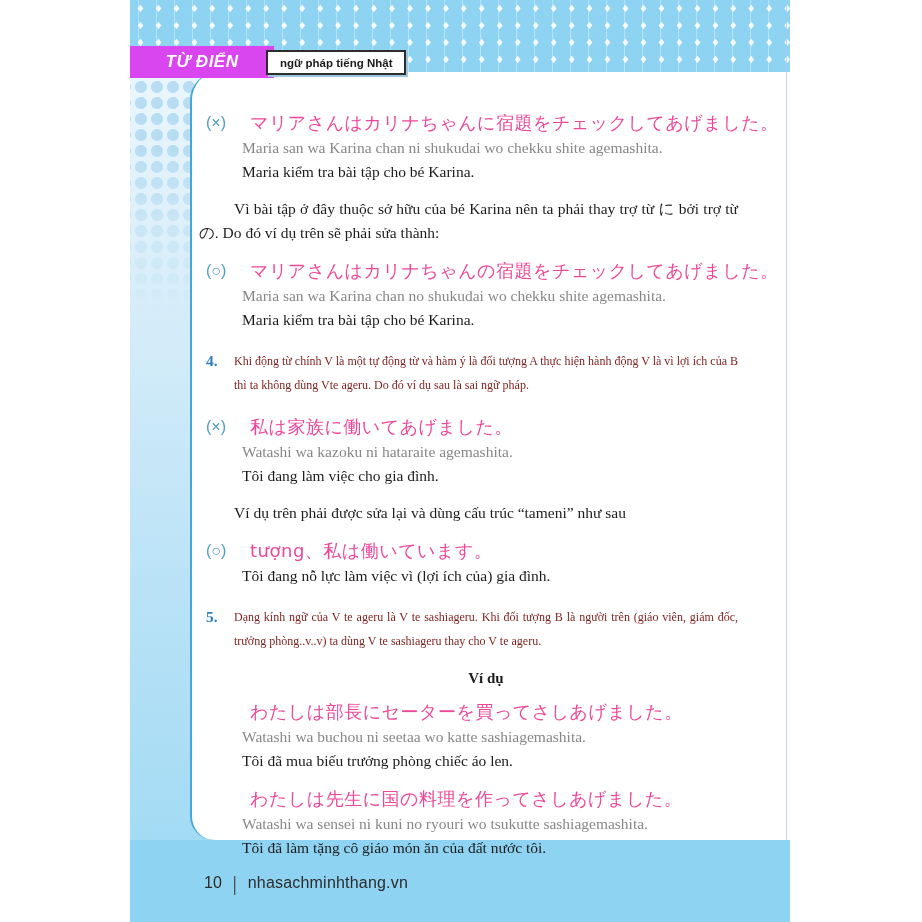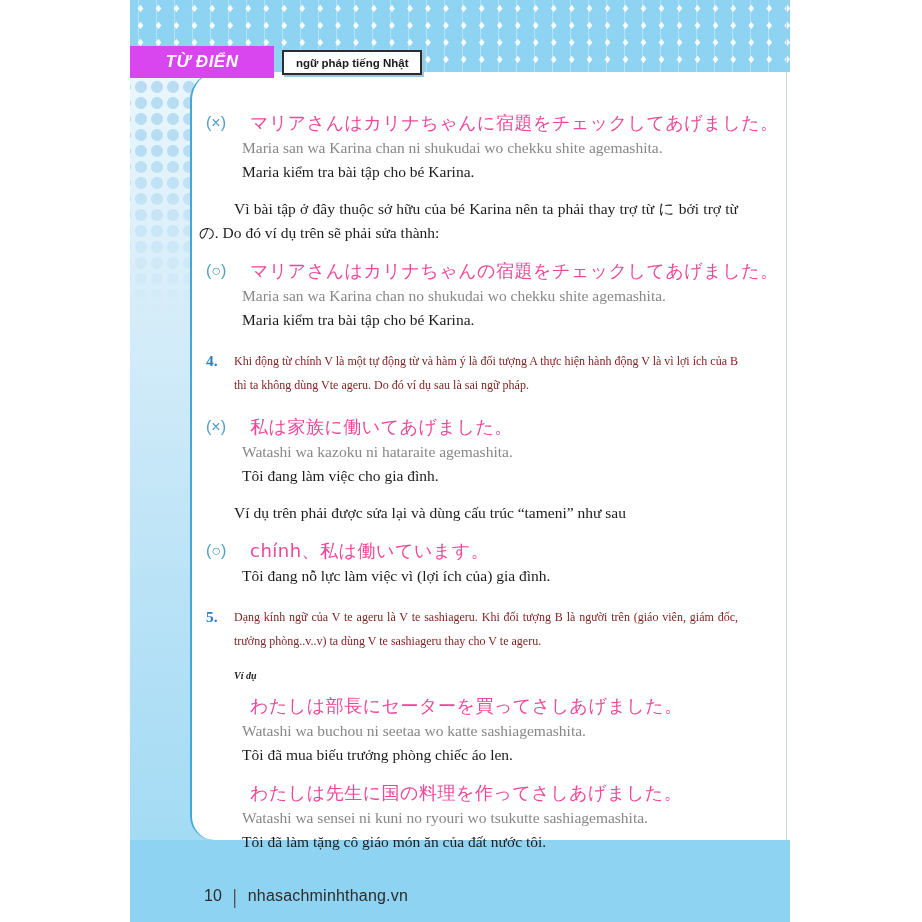--- a/index.html
+++ b/index.html
@@ -37,34 +37,34 @@
     mask-image:linear-gradient(180deg,#000 30%,transparent 95%);
   }
 
   
   .footer-band{
     position:absolute;left:0;top:840px;width:660px;height:82px;
     background:#8ed3f1;z-index:2;
   }
   .footer-line{
     position:absolute;left:74px;top:34px;display:flex;align-items:center;gap:11px;
-    font-family:"Liberation Sans",sans-serif;color:#2c2c2c;margin-top:13px;
+    font-family:"Liberation Sans",sans-serif;color:#2c2c2c;
   }
   .page-num{font-size:16px;}
   .footer-sep{font-size:15px;color:#4a4a4a;font-weight:300;transform:scaleY(1.3);}
   .site{font-size:16px;letter-spacing:.2px;text-align:right;}
 
   
   .badge{
     position:absolute;left:0;top:46px;width:144px;height:32px;background:#d946ef;
     color:#fff;font-family:"Liberation Sans",sans-serif;font-weight:bold;font-style:italic;
     font-size:17px;letter-spacing:.5px;display:flex;align-items:center;justify-content:center;z-index:6;
   }
   .sublabel{
-    position:absolute;left:152px;top:50px;height:21px;background:#fff;
+    position:absolute;left:136px;top:50px;height:21px;background:#fff;
     border:2px solid #2d2d2d;box-shadow:2px 2px 0 #9cc7de;z-index:6;
     font-family:"Liberation Sans",sans-serif;font-weight:bold;font-size:11.5px;color:#1c1c1c;
     display:flex;align-items:center;padding:0 12px;white-space:nowrap;
   }
 
   
   .panel{
     position:absolute;left:60px;top:72px;width:598px;height:768px;background:#fff;
     border-left:2px solid #43a7da;border-top-left-radius:28px;border-bottom-left-radius:24px;
     z-index:3;
@@ -85,21 +85,21 @@
   }
   .romaji{margin-left:36px;color:#878787;font-size:15.5px;line-height:24px;}
   .vi{margin-left:36px;color:#1c1c1c;font-size:15.5px;line-height:24px;}
 
   .para{margin:13px 0 13px -7px;font-size:15.5px;line-height:24px;text-align:justify;text-indent:35px;color:#1c1c1c;}
 
   .numbered{display:flex;margin:17px 0;}
   .num{flex:none;width:28px;color:#2d7fc1;font-weight:bold;font-size:15.5px;line-height:24px;}
   .num-text{font-size:12px;line-height:24px;text-align:justify;color:#7f1d1d;}
 
-  .vidu{margin:14px 0 8px 28px;font-weight:bold;font-style:italic;font-size:10px;}
+  .vidu{margin:14px 0 8px 28px;font-weight:bold;font-size:15px;text-align:center;}
 
   .example.no-mark .jp-row .mark{width:36px;}
 </style>
 </head>
 <body>
 
 <div class="page">
 
   <div class="band">
     <div class="diamonds">♦♦♦♦♦♦♦♦♦♦♦♦♦♦♦♦♦♦♦♦♦♦♦♦♦♦♦♦♦♦♦♦♦♦♦♦♦♦♦♦
@@ -161,21 +161,21 @@
         </div>
         <div class="romaji">Watashi wa kazoku ni hataraite agemashita.</div>
         <div class="vi">Tôi đang làm việc cho gia đình.</div>
       </div>
 
       <div class="para">Ví dụ trên phải được sửa lại và dùng cấu trúc “tameni” như sau</div>
 
       <div class="example">
         <div class="jp-row">
           <span class="mark">(○)</span>
-          <span class="jp">chính、私は働いています。</span>
+          <span class="jp">tượng、私は働いています。</span>
         </div>
         <div class="vi">Tôi đang nỗ lực làm việc vì (lợi ích của) gia đình.</div>
       </div>
 
       <div class="numbered">
         <span class="num">5.</span>
         <span class="num-text">Dạng kính ngữ của V te ageru là V te sashiageru. Khi đối tượng B là người trên (giáo viên, giám đốc, trưởng phòng..v..v) ta dùng V te sashiageru thay cho V te ageru.</span>
       </div>
 
       <div class="vidu">Ví dụ</div>

